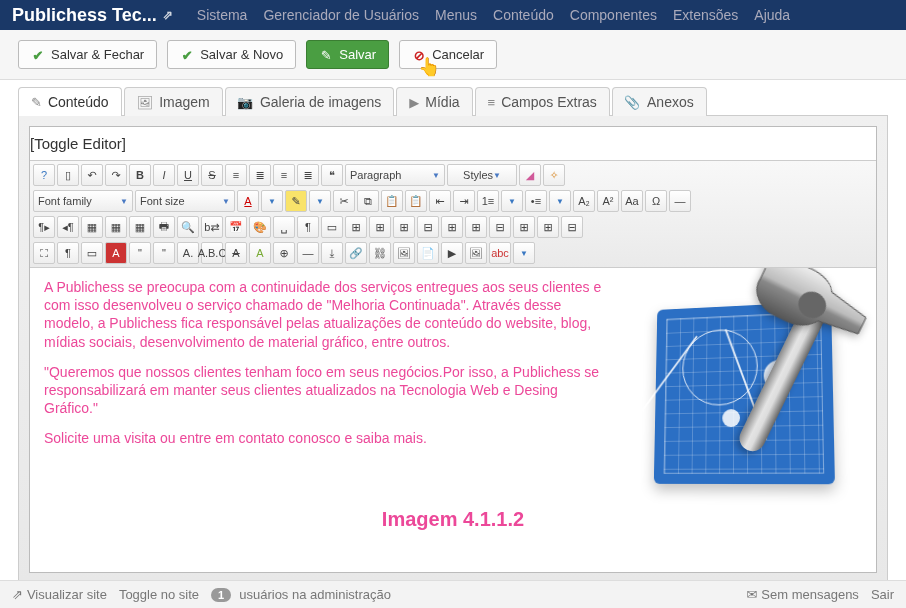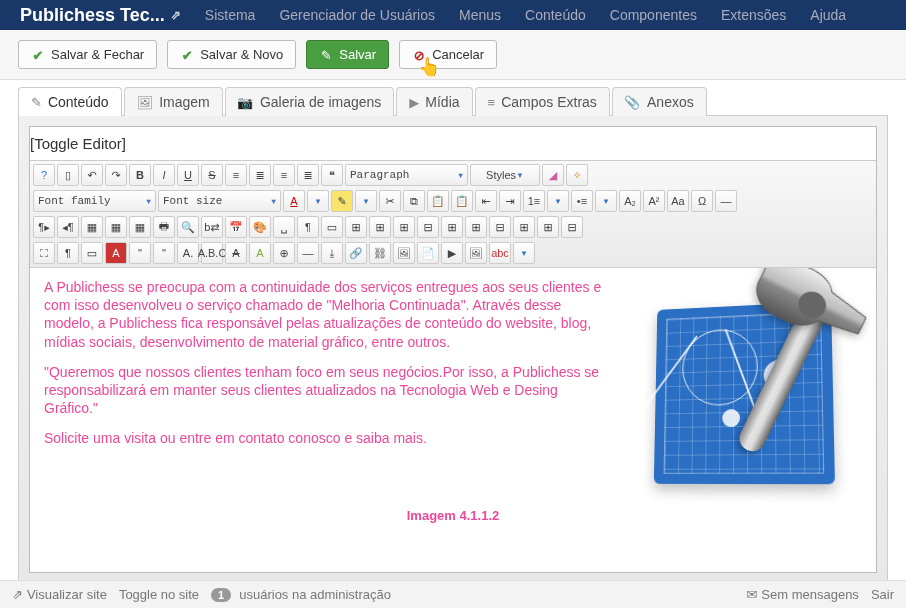--- a/index.html
+++ b/index.html
@@ -1,20 +1,20 @@
 <!DOCTYPE html>
 <html><head>
 <meta charset="utf-8">
 <style>
 * { box-sizing: border-box; margin: 0; padding: 0; }
 body { font-family: Arial, Helvetica, sans-serif; font-size: 13px; background: #fff; width: 906px; height: 608px; overflow: hidden; position: relative; }
-.topbar { background: #1a3867; height: 30px; display: flex; align-items: center; padding: 0 20px; color: #bbb; }
+.topbar { background: #1a3867; height: 30px; display: flex; align-items: center; padding: 0 12px; color: #bbb; }
 .topbar .brand { color: #fff; font-weight: bold; font-size: 18px; margin-right: 8px; display: flex; align-items: center; gap: 6px; }
 .topbar .brand .ext { font-size: 12px; opacity: .8; }
-.topbar .nav { display: flex; gap: 24px; margin-left: 16px; }
+.topbar .nav { display: flex; gap: 16px; margin-left: 16px; }
 .topbar .nav a { color: #aab; font-size: 14px; cursor: pointer; }
 .toolbar-actions { background: #f6f6f6; border-bottom: 1px solid #ddd; padding: 10px 18px; display: flex; gap: 10px; }
 .btn { border: 1px solid #bbb; border-radius: 3px; padding: 6px 12px; background: #fcfcfc; display: inline-flex; align-items: center; gap: 6px; font-size: 13px; cursor: pointer; color: #333; }
 .btn.green { background: #4a9e42; border-color: #3a7e32; color: #fff; }
 .ico { display: inline-block; width: 14px; height: 14px; }
 .ico-check { color: #4a9e42; font-weight: bold; }
 .ico-cancel { color: #c22; font-weight: bold; }
 .ico-edit::before { content: "✎"; color: #fff; }
 .tabs-wrap { padding: 0 18px; }
 .tabs { display: flex; border-bottom: 1px solid #ccc; margin-top: 6px; }
@@ -22,35 +22,35 @@
 .tab.active { background: #fff; color: #333; font-weight: 500; }
 .tab-icon { color: #888; font-size: 13px; }
 .editor-pane { border: 1px solid #ccc; border-top: none; border-radius: 0 0 4px 4px; margin: 0 18px; background: linear-gradient(#f0f0f0, #e8e8e8); padding: 10px; height: 468px; overflow: hidden; }
 .editor-inner { background: #fff; border: 1px solid #bbb; height: 100%; display: flex; flex-direction: column; }
 .toggle-link { padding: 8px 0; color: #333; font-size: 15px; }
 .e-toolbar { border-top: 1px solid #ccc; border-bottom: 1px solid #ccc; padding: 2px 3px; display: flex; flex-wrap: wrap; gap: 2px; align-items: center; background: linear-gradient(#f8f8f8,#eaeaea); }
 .e-row { display: flex; gap: 2px; align-items: center; padding: 1px 0; flex-wrap: wrap; width: 100%; }
 .eb { width: 22px; height: 22px; border: 1px solid #ccc; border-radius: 2px; background: linear-gradient(#fff,#eee); display: inline-flex; align-items: center; justify-content: center; font-size: 11px; color: #444; cursor: pointer; }
 .eb.sel { width: 80px; justify-content: space-between; padding: 0 4px; font-size: 11px; }
 .eb.sel .dd { color: #4a7ac3; font-size: 8px; }
-.eb.wide { width: 123px; font-family: Liberation Mono, monospace; }
+.eb.wide { width: 100px; }
 .eb.wide2 { width: 70px; justify-content: center; }
 .content-area { flex: 1; padding: 10px 14px; overflow: auto; position: relative; color: #ec4899; font-size: 14px; }
 .content-area p { margin-bottom: 12px; line-height: 1.3; max-width: 560px; }
 .float-img { float: right; width: 240px; height: 230px; margin-left: 20px; display: flex; align-items: center; justify-content: center; position: relative; }
 .blueprint { width: 180px; height: 180px; background: #2b6fc4; border-radius: 6px; position: relative; transform: perspective(600px) rotateX(8deg) rotateY(-10deg); box-shadow: 0 6px 14px rgba(0,0,0,.25); }
 .blueprint::before { content:""; position:absolute; inset:10px; border:1px solid rgba(255,255,255,.4); background-image: linear-gradient(rgba(255,255,255,.22) 1px, transparent 1px), linear-gradient(90deg, rgba(255,255,255,.22) 1px, transparent 1px); background-size: 14px 14px; }
 .blueprint::after { content:""; position:absolute; left:28px; top:24px; width:76px; height:76px; border:1.5px solid rgba(255,255,255,.85); border-radius:50%; box-shadow: 12px 52px 0 -30px rgba(255,255,255,.85), 60px 10px 0 -24px rgba(255,255,255,.85); }
 .bp-diag { position:absolute; left:42px; top:30px; width:2px; height:130px; background:rgba(255,255,255,.85); transform:rotate(37deg); transform-origin:top; }
 .bp-diag2 { position:absolute; left:72px; top:24px; width:2px; height:120px; background:rgba(255,255,255,.85); transform:rotate(-20deg); transform-origin:top; }
 .hammer { position: absolute; right: 0px; top: -12px; width: 130px; height: 180px; pointer-events: none; }
 .hammer .handle { position:absolute; left:72px; top:40px; width:26px; height:160px; background: linear-gradient(90deg,#888,#e4e4e4 40%,#ddd 60%,#666); border-radius: 8px 8px 14px 14px; transform: rotate(26deg); transform-origin: top center; box-shadow: -2px 4px 6px rgba(0,0,0,.25); }
 .hammer .head { position:absolute; left:14px; top:8px; width:120px; height:62px; transform: rotate(26deg); transform-origin: 60% 60%; }
 .hammer .head svg { width:100%; height:100%; filter: drop-shadow(0 3px 4px rgba(0,0,0,.3)); }
-.caption { clear: both; text-align: center; font-weight: bold; font-size: 13px; margin-top: 14px; }
+.caption { clear: both; text-align: center; font-weight: bold; font-size: 20px; margin-top: 14px; }
 .cursor-ptr { position: absolute; left: 418px; top: 56px; font-size: 18px; pointer-events: none; }
 .statusbar { position: absolute; bottom: 0; left: 0; right: 0; height: 28px; background: #f3f3f3; border-top: 1px solid #ddd; display: flex; align-items: center; padding: 0 12px; gap: 12px; color: #777; font-size: 13px; }
 .statusbar .sep { flex: 1; }
 .badge { display: inline-block; background: #999; color: #fff; border-radius: 9px; padding: 1px 7px; font-size: 11px; font-weight: bold; margin-right: 4px; }
 .stat-link { display: inline-flex; align-items: center; gap: 4px; cursor: pointer; }
 .blue { color: #3a78c2; }
 .pink { color: #d15a9a; }
 .orange { color: #d88a2a; }
 .yellow { background: #f9e36a; }
 .redbox { background:#c33; color:#fff; }

